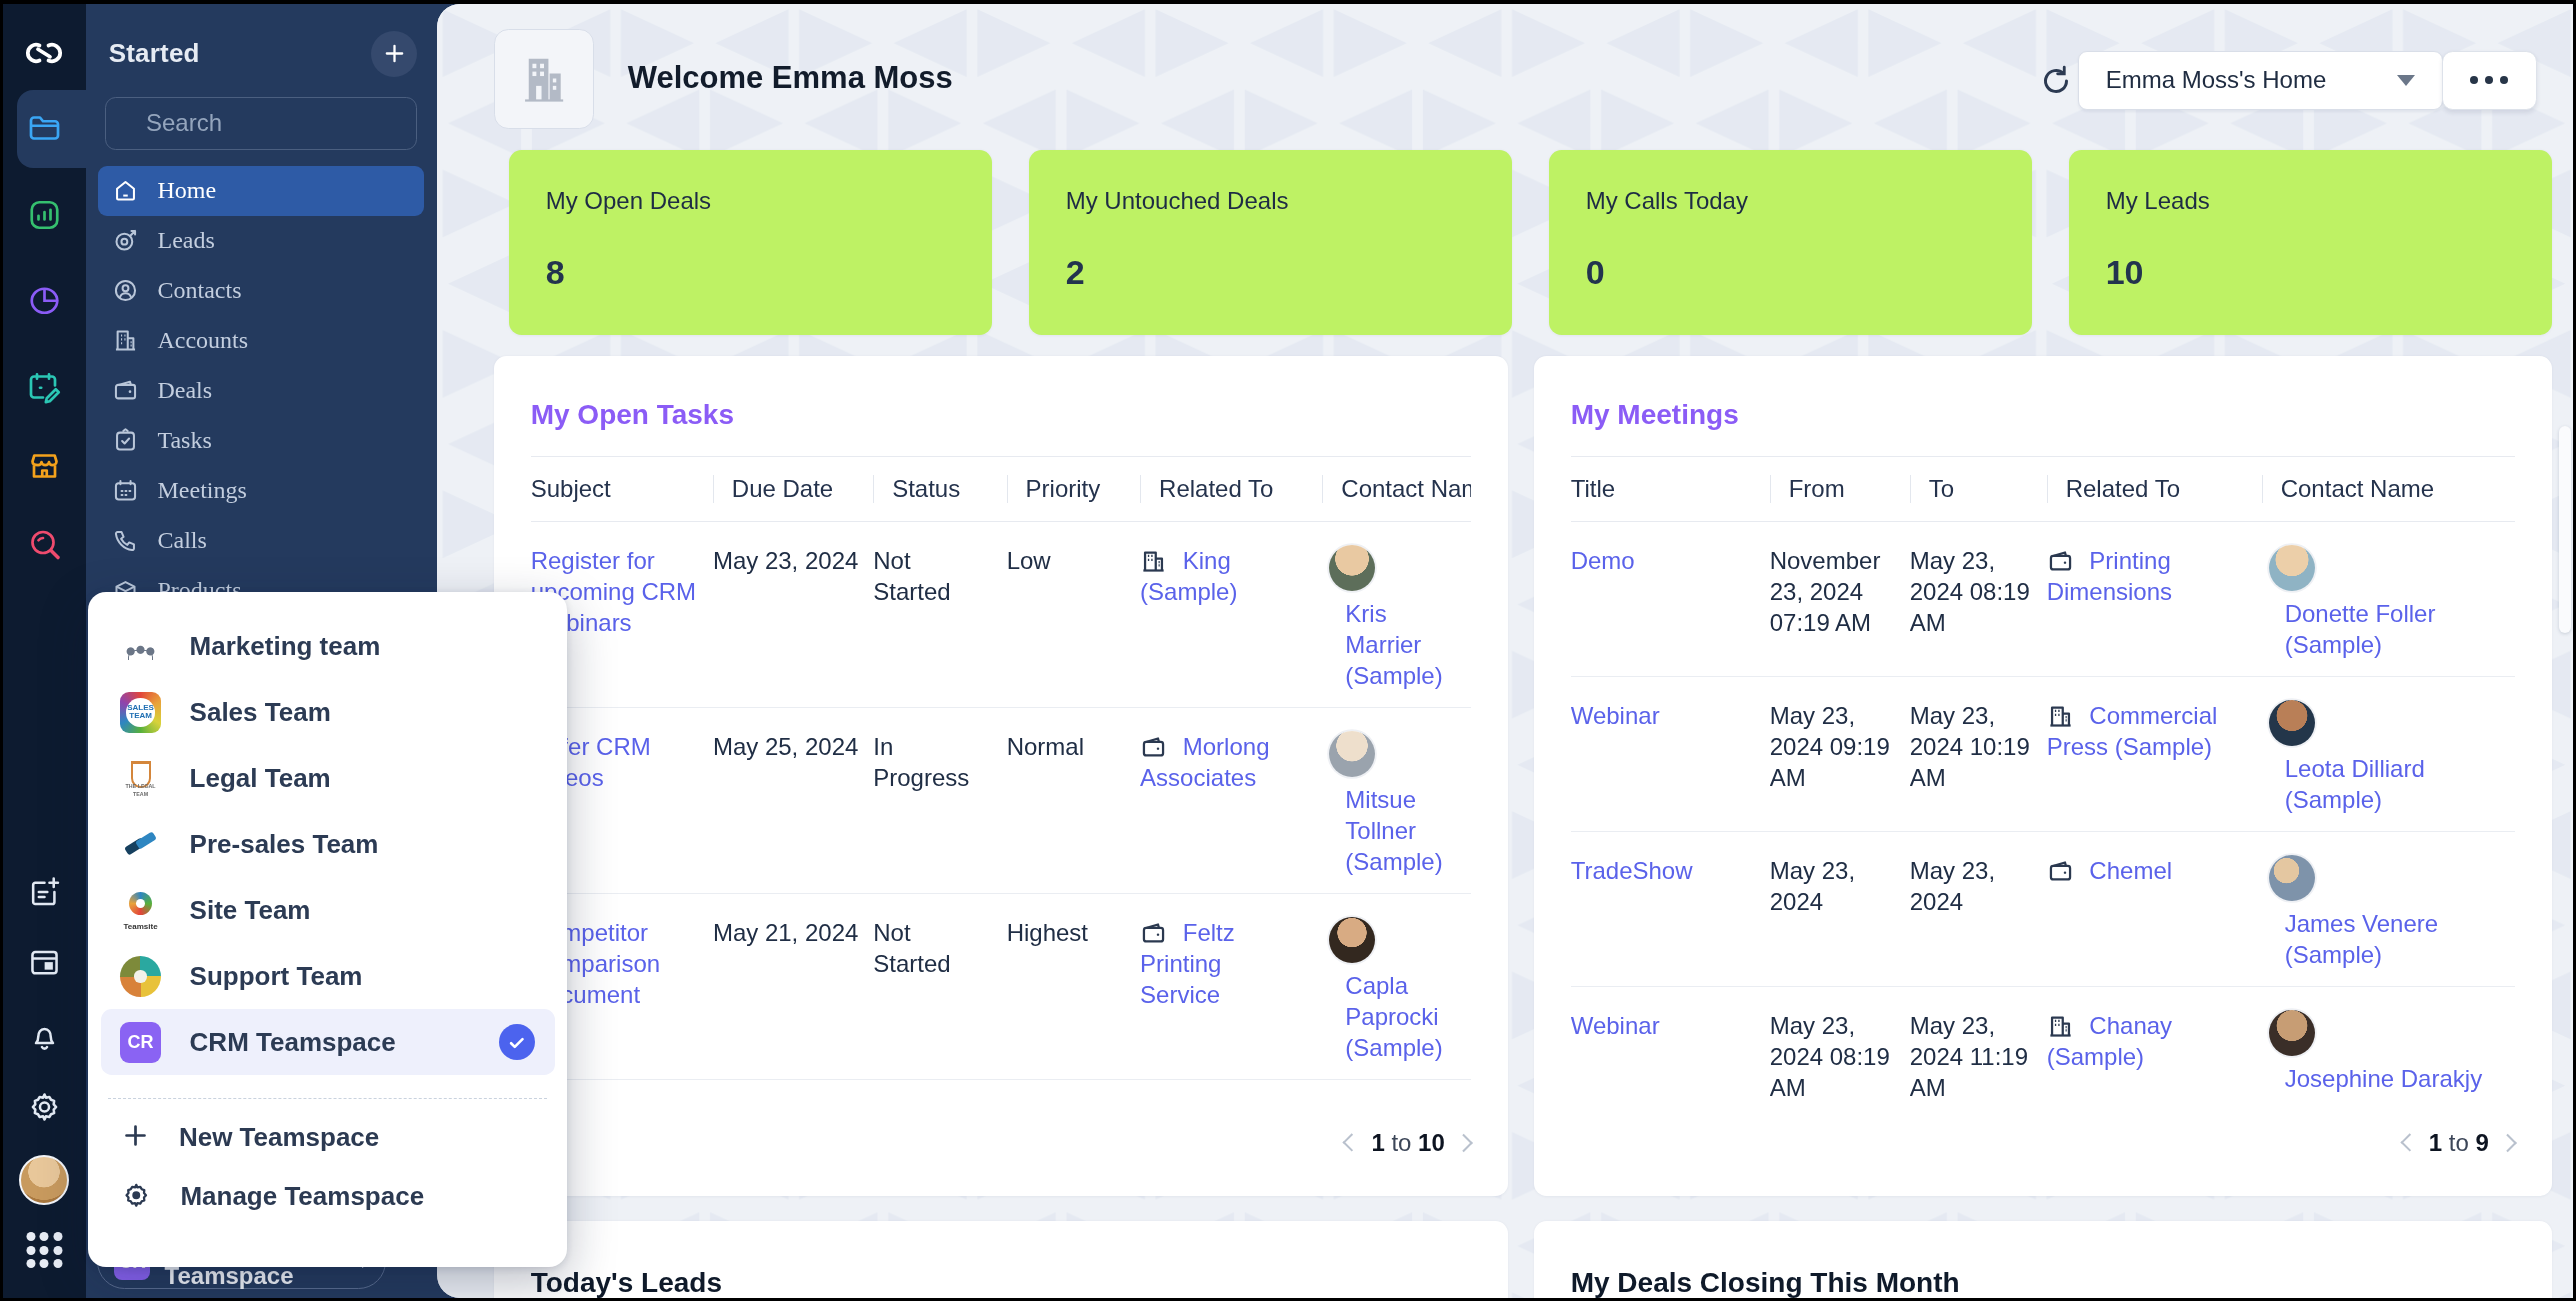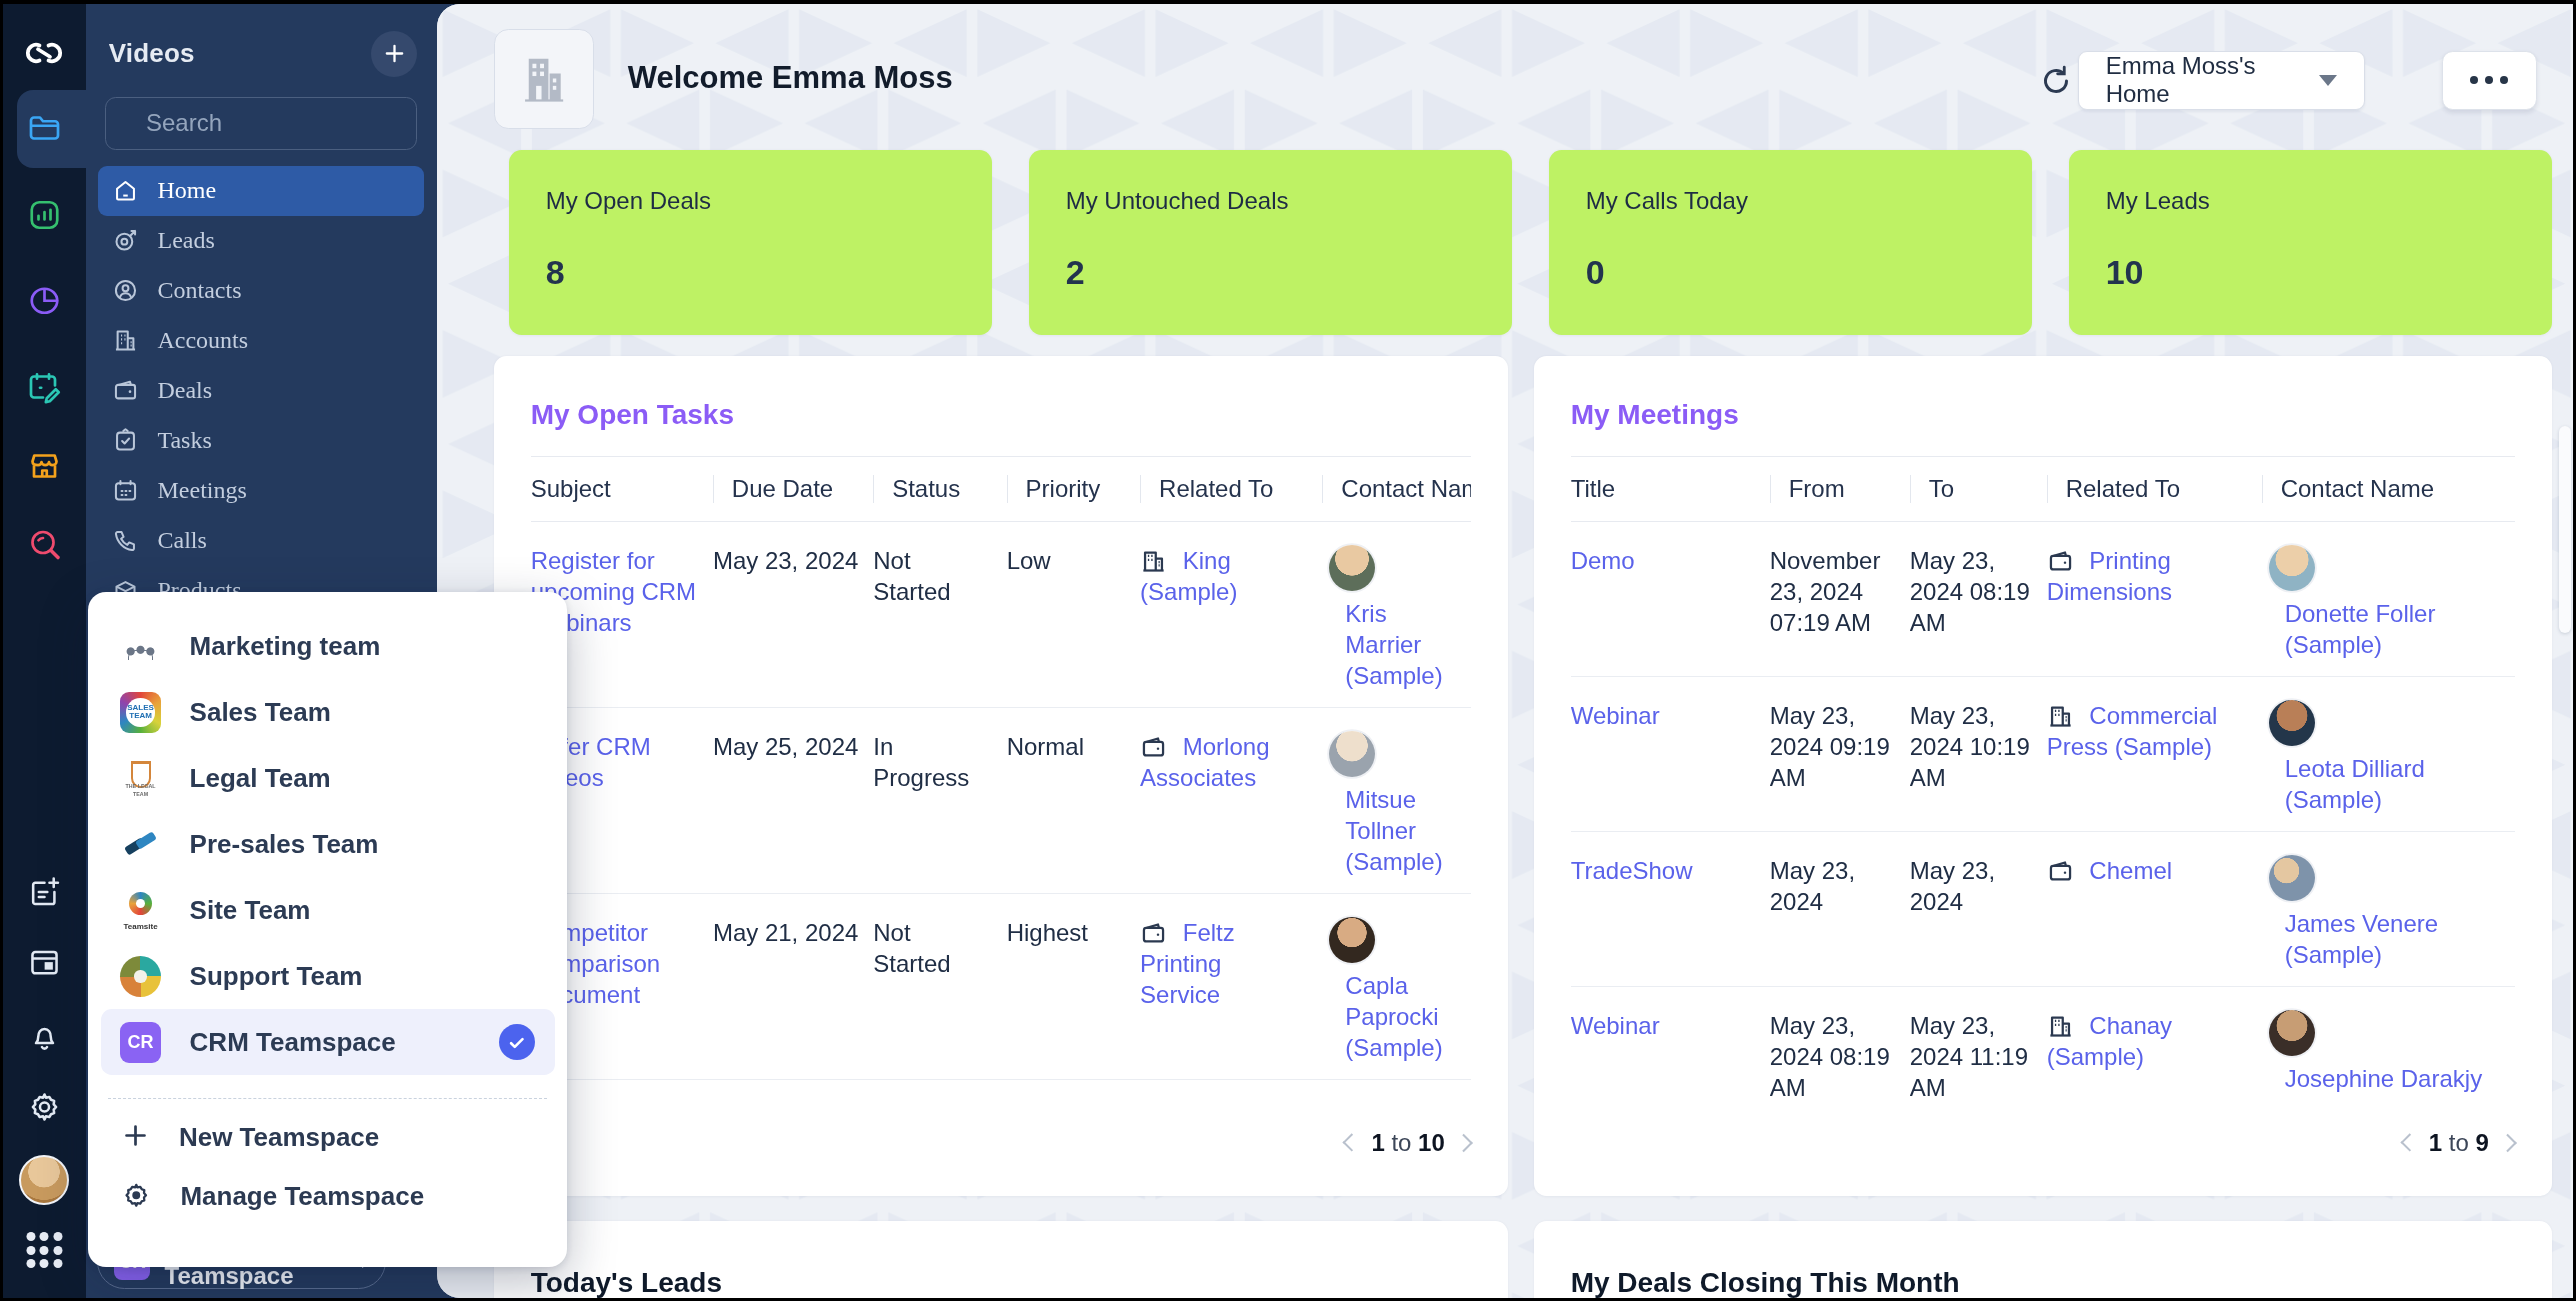--- a/index.html
+++ b/index.html
@@ -44,21 +44,21 @@
              transform:rotate(45deg);margin-left:7.1px;margin-top:-5.3px;}
 
   
   .main{position:relative;flex:1;background:#eef1f6;border-radius:23px 0 0 23px;overflow:hidden;}
   .pattern{position:absolute;inset:0;z-index:0;}
   .banner{position:absolute;top:0;left:0;right:0;height:147px;z-index:1;}
   .org-card{position:absolute;left:57px;top:25px;width:100px;height:100px;background:#f3f5f9;
             border:1.8px solid #d8dee9;border-radius:14.3px;display:flex;align-items:center;justify-content:center;}
   .welcome{position:absolute;left:191px;top:56px;font-size:31px;font-weight:700;color:#121c2b;}
   .refresh-btn{position:absolute;left:1601px;top:59px;width:36px;height:36px;cursor:pointer;}
-  .home-select{position:absolute;left:1641px;top:47px;width:287px;height:59px;background:#fff;
+  .home-select{position:absolute;left:1641px;top:47px;width:365px;height:59px;background:#fff;
                border:1.8px solid #d9dee8;border-radius:9px;display:flex;align-items:center;
                padding:0 27px;cursor:pointer;box-shadow:0 1.8px 2.7px rgba(25,39,80,.06);}
   .home-select-label{font-size:24px;color:#202d42;}
   .caret{margin-left:auto;width:0;height:0;border-left:9.8px solid transparent;border-right:9.8px solid transparent;
          border-top:11.6px solid #6b7789;}
   .more-btn{position:absolute;left:2005px;top:47px;width:95px;height:59px;background:#fff;
             border:1.8px solid #dde2ea;border-radius:10.7px;display:flex;align-items:center;justify-content:center;
             gap:7.1px;cursor:pointer;box-shadow:0 2.7px 4.5px rgba(25,39,80,.10);}
   .more-btn i{width:8px;height:8px;border-radius:50%;background:#273548;}
 
@@ -256,21 +256,21 @@
             <i></i>
             <i></i>
             <i></i>
             <i></i>
           </div>
     </div>
   </aside>
 
   <nav class="sidenav">
     <div class="modules-row">
-      <span class="modules-title">Videos</span>
+      <span class="modules-title">Started</span>
       <span class="plus-circle">
         <svg width="23" height="23" viewBox="0 0 24 24" stroke="#fff" stroke-width="2.4" stroke-linecap="round">
               <path d="M12 4v16M4 12h16"></path>
             </svg>
       </span>
     </div>
     <div class="searchbox">
       <svg width="25" height="25" viewBox="0 0 24 24" fill="none" stroke="#94a5bd" stroke-width="2" stroke-linecap="round">
         <circle cx="11" cy="11" r="7"></circle>
             <path d="M16.5 16.5L20.5 20.5"></path>

